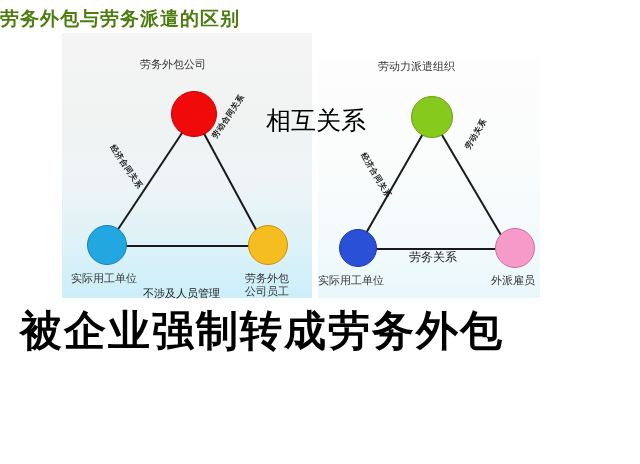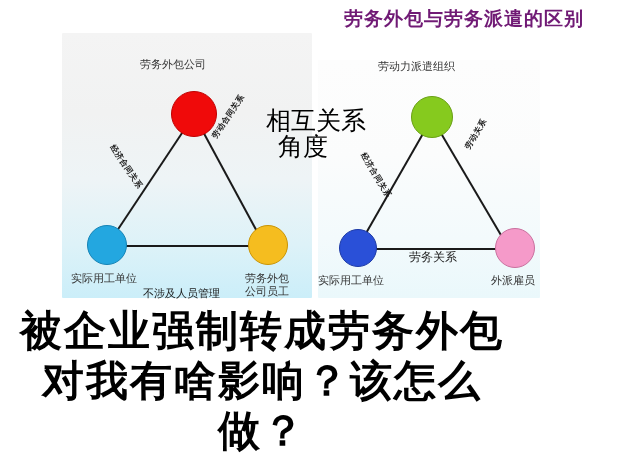--- a/index.html
+++ b/index.html
@@ -17,24 +17,24 @@
     background: #ffffff;
     overflow: hidden;
   }
 
   
   .title {
     position: absolute;
     left: 0;
     top: 6px;
     width: 584px;
-    text-align: right;
+    text-align: left;
     font-size: 19px;
     font-weight: bold;
-    color: #701a75;
+    color: #4d7c0f;
     letter-spacing: 1px;
     font-family: "DejaVu Sans", "Liberation Sans", sans-serif;
   }
 
   
   .panel {
     position: absolute;
     border-radius: 1px;
   }
   .panel-left {
@@ -146,21 +146,20 @@
 
     <div class="node-label" style="left:71px; top:272px;">实际用工单位</div>
     <div class="node-label" style="left:245px; top:272px;">
       <span>劳务外包</span><br>
       <span>公司员工</span>
     </div>
   </div>
 
   <div class="green-text">
     <span class="l1">相互关系</span>
-    <span class="l2">角度</span>
   </div>
 
   <div class="diagram">
 
     <div class="node-label center" style="left:378px; top:60px; width:120px;">劳动力派遣组织</div>
 
     <div class="edge" style="left:432px; top:117px; width:151px; transform:rotate(119.8deg);"></div>
     <div class="edge" style="left:432px; top:117px; width:152px; transform:rotate(59.5deg);"></div>
     <div class="edge" style="left:357px; top:248px; width:158px; transform:rotate(0deg);"></div>
 
@@ -171,16 +170,15 @@
     <div class="node" style="left:411px; top:96px; width:42px; height:42px; background:#86ca1e; border:1px solid #69a014;"></div>
     <div class="node" style="left:339px; top:229px; width:38px; height:38px; background:#2a50d8; border:1px solid #1d3aa6;"></div>
     <div class="node" style="left:495px; top:228px; width:40px; height:40px; background:#f59ac9; border:1px solid #c9709e;"></div>
 
     <div class="node-label" style="left:318px; top:274px;">实际用工单位</div>
     <div class="node-label" style="left:491px; top:274px;">外派雇员</div>
   </div>
 
   <div class="caption">
     <span class="line">被企业强制转成劳务外包</span>
-    <span class="line">对我有啥影响？该怎么做？</span>
   </div>
 
 </div>
 
 </body></html>

